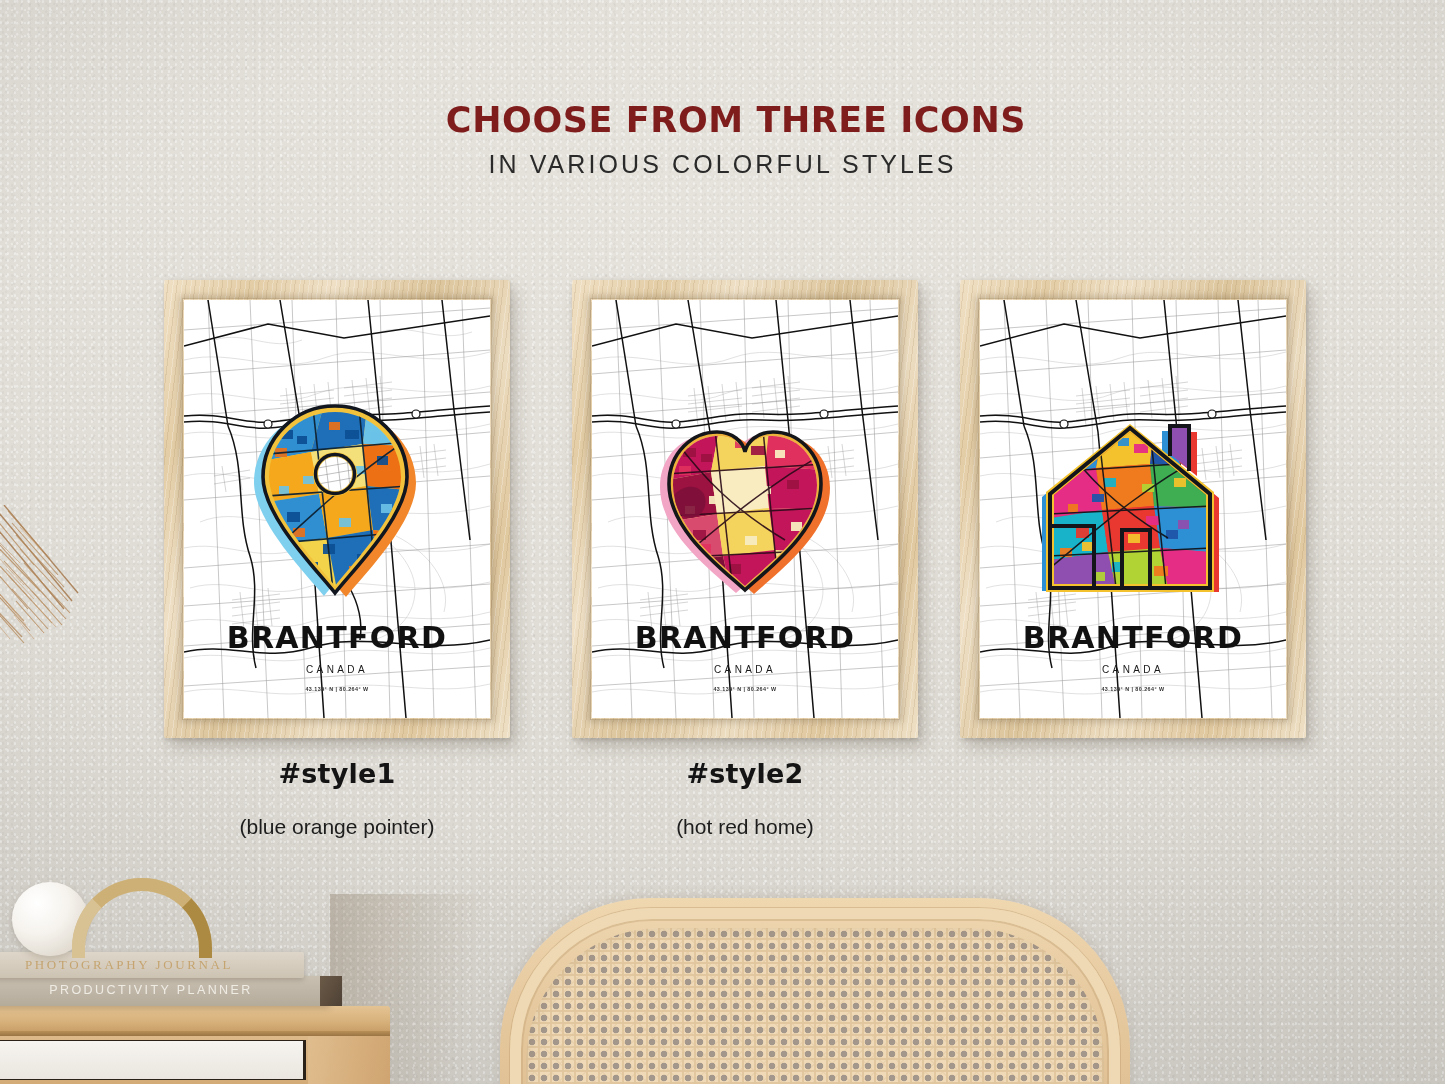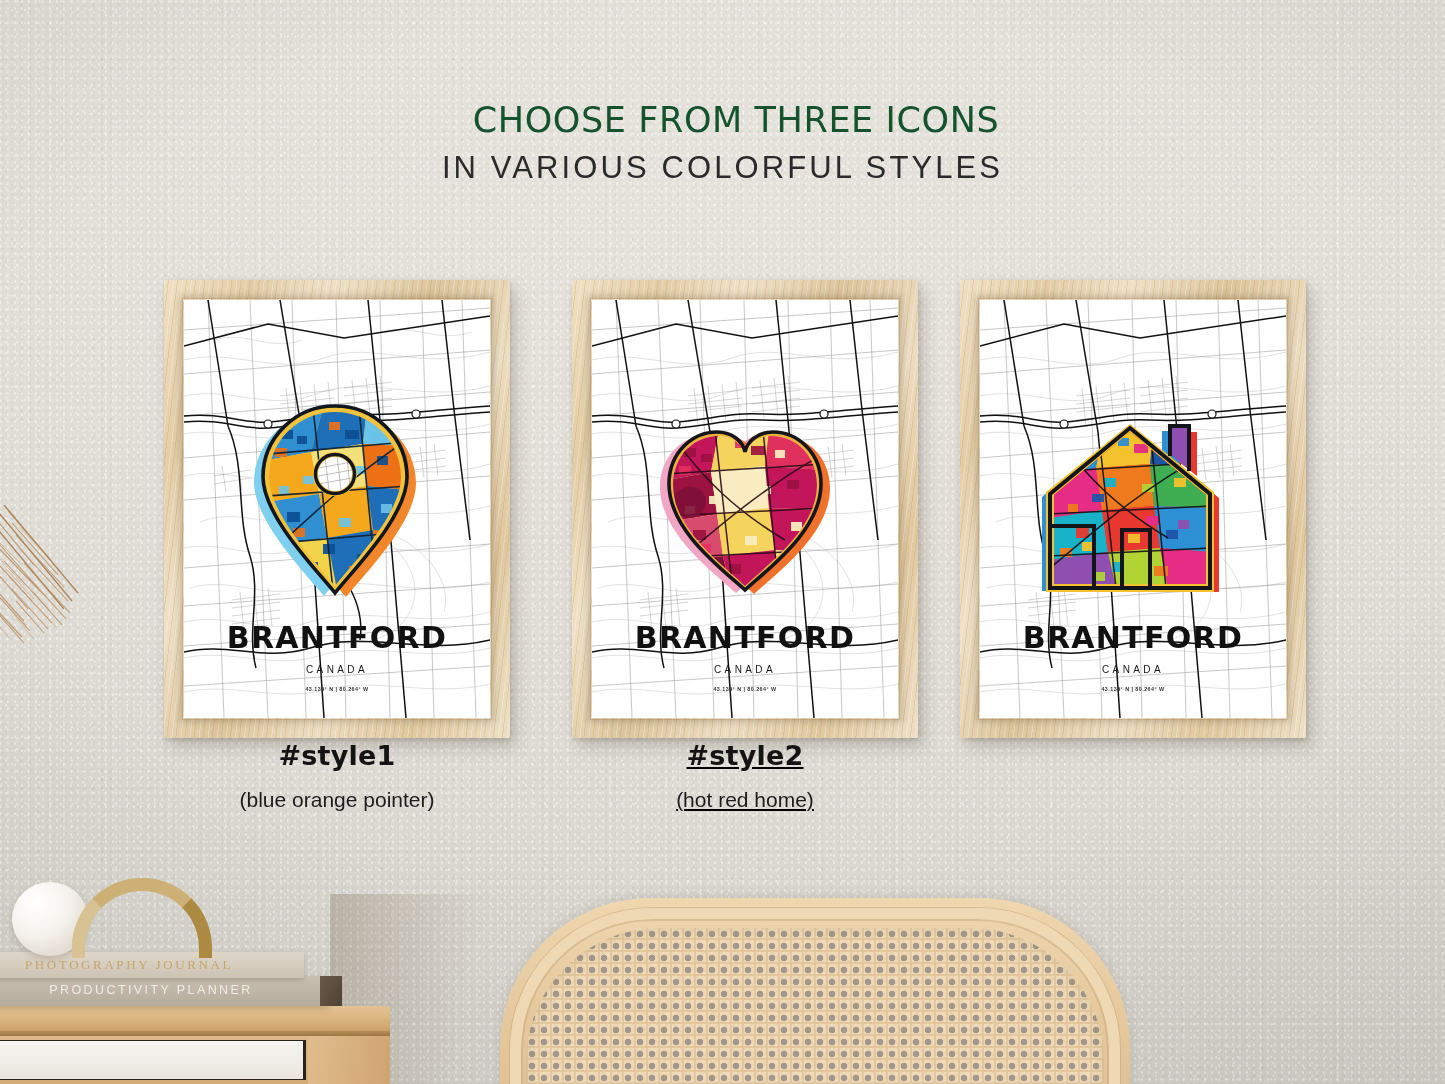--- a/index.html
+++ b/index.html
@@ -29,26 +29,26 @@
     opacity:.85;
   }
   .wall-vignette{
     position:absolute; inset:0;
     background:radial-gradient(ellipse 95% 70% at 50% 40%, rgba(0,0,0,0) 55%, rgba(0,0,0,.07) 100%);
   }
 
   
   .heading-wrap{ position:absolute; top:100px; left:0; width:100%; text-align:center; }
   .heading-main{
-    font-size:35px; font-weight:normal; letter-spacing:.6px; color:#14532d;
+    font-size:35px; font-weight:bold; letter-spacing:.6px; color:#7f1d1d;
     font-family:"DejaVu Sans", sans-serif;
     padding-left:27px;
   }
   .heading-sub{
-    margin-top:10px; font-size:31px; letter-spacing:3.1px; color:#2a2a2a;
+    margin-top:10px; font-size:25px; letter-spacing:3.1px; color:#2a2a2a;
     font-family:"Liberation Sans", sans-serif; font-weight:400;
   }
 
   
   .frames{ position:absolute; top:280px; left:0; width:100%; height:460px; }
   .frame{
     position:absolute; top:0; width:346px; height:458px;
     background:
       linear-gradient(116deg,#f0e0c4 0%,#e3cda6 16%,#efe0c6 30%,#dcc59c 48%,#ecdcc0 66%,#e0c89f 82%,#eee0c6 100%);
     border-radius:2px;
@@ -96,29 +96,29 @@
   .p-country{
     margin-top:11px; font-size:10px; letter-spacing:3.4px; color:#181818;
     font-family:"Liberation Sans", sans-serif;
   }
   .p-coords{
     margin-top:11px; font-size:5.4px; letter-spacing:.45px; color:#333;
     font-family:"Liberation Sans", sans-serif; font-weight:bold;
   }
 
   
-  .captions{ position:absolute; top:740px; left:0; width:100%; height:90px; }
+  .captions{ position:absolute; top:758px; left:0; width:100%; height:90px; }
   .caption{ position:absolute; width:346px; text-align:center; }
-  .caption.c1{ left:164px; } .caption.c2{ left:572px;text-decoration:underline; } .caption.c3{ left:960px; }
+  .caption.c1{ left:164px; } .caption.c2{ left:572px; } .caption.c3{ left:960px; }
   .cap-title{
     font-family:"DejaVu Sans", sans-serif; font-weight:bold;
     font-size:27px; color:#141414; letter-spacing:.2px;
   }
   .cap-sub{
-    margin-top:17px; font-size:21px; color:#1d1d1d;
+    margin-top:26px; font-size:21px; color:#1d1d1d;
     font-family:"Liberation Sans", sans-serif;
   }
 
   
   .pampas{ position:absolute; left:-6px; top:505px; width:120px; height:200px; z-index:3; }
 
   
   .sideboard{
     position:absolute; left:-10px; bottom:0; width:420px; height:130px; z-index:6;
   }

